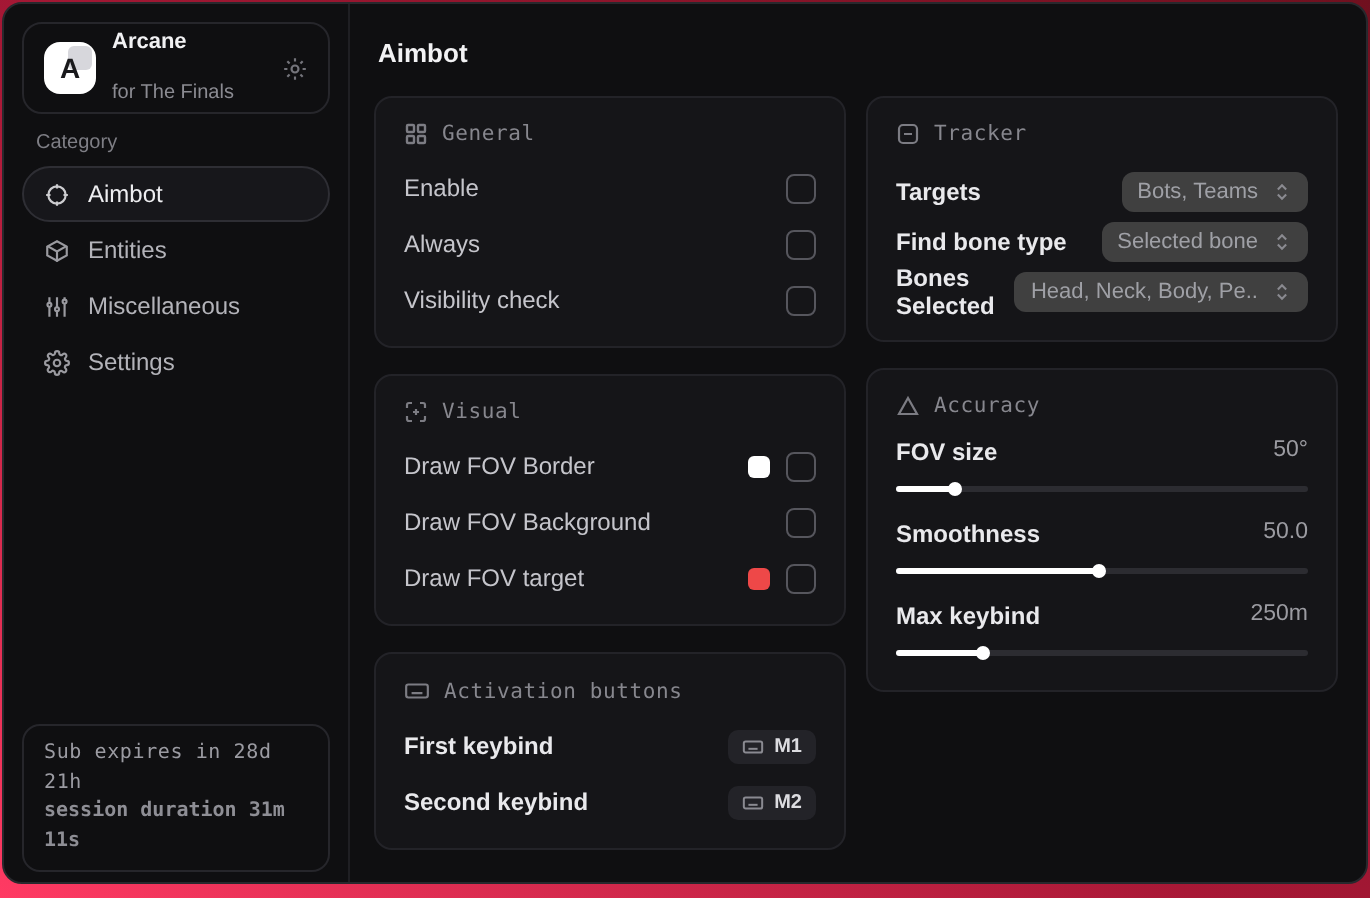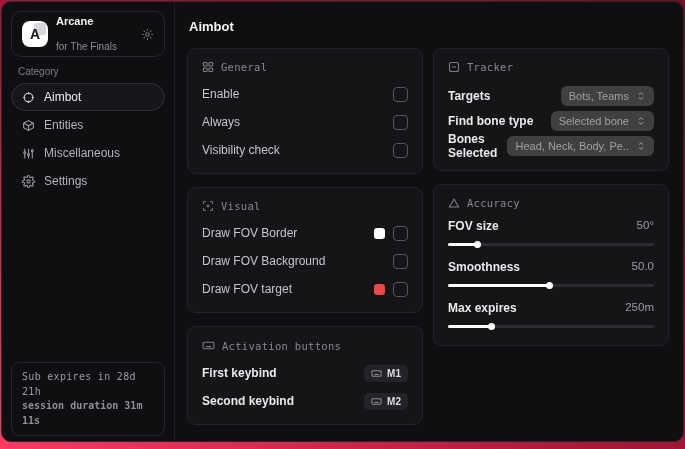--- a/index.html
+++ b/index.html
@@ -328,21 +328,21 @@
             </div>
             <div class="slider">
               <div class="slider-track"></div>
               <div class="slider-fill" style="width: 49%;"></div>
               <div class="slider-thumb" style="left: 49%;"></div>
             </div>
           </div>
 
           <div class="srow">
             <div class="srow-head">
-              <span class="row-label strong">Max expires</span>
+              <span class="row-label strong">Max keybind</span>
               <span class="srow-val">250m</span>
             </div>
             <div class="slider">
               <div class="slider-track"></div>
               <div class="slider-fill" style="width: 21%;"></div>
               <div class="slider-thumb" style="left: 21%;"></div>
             </div>
           </div>
         </div>
 

